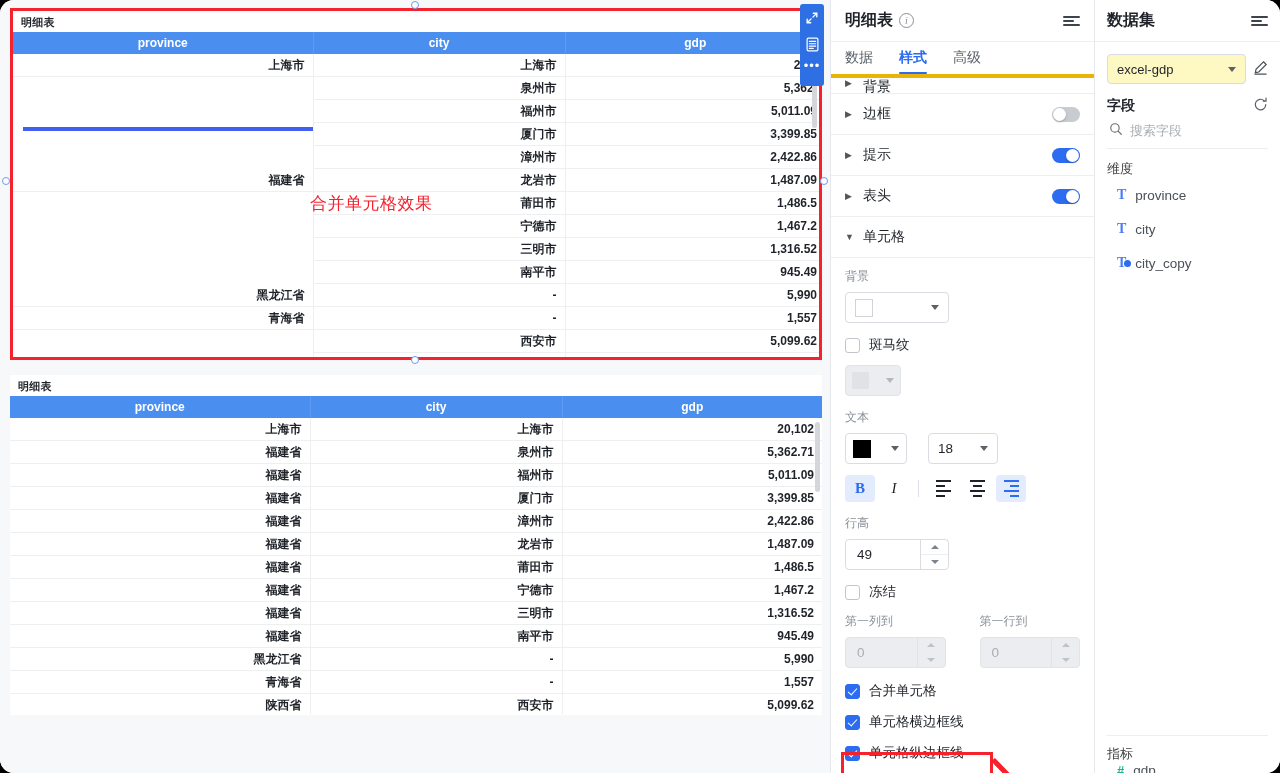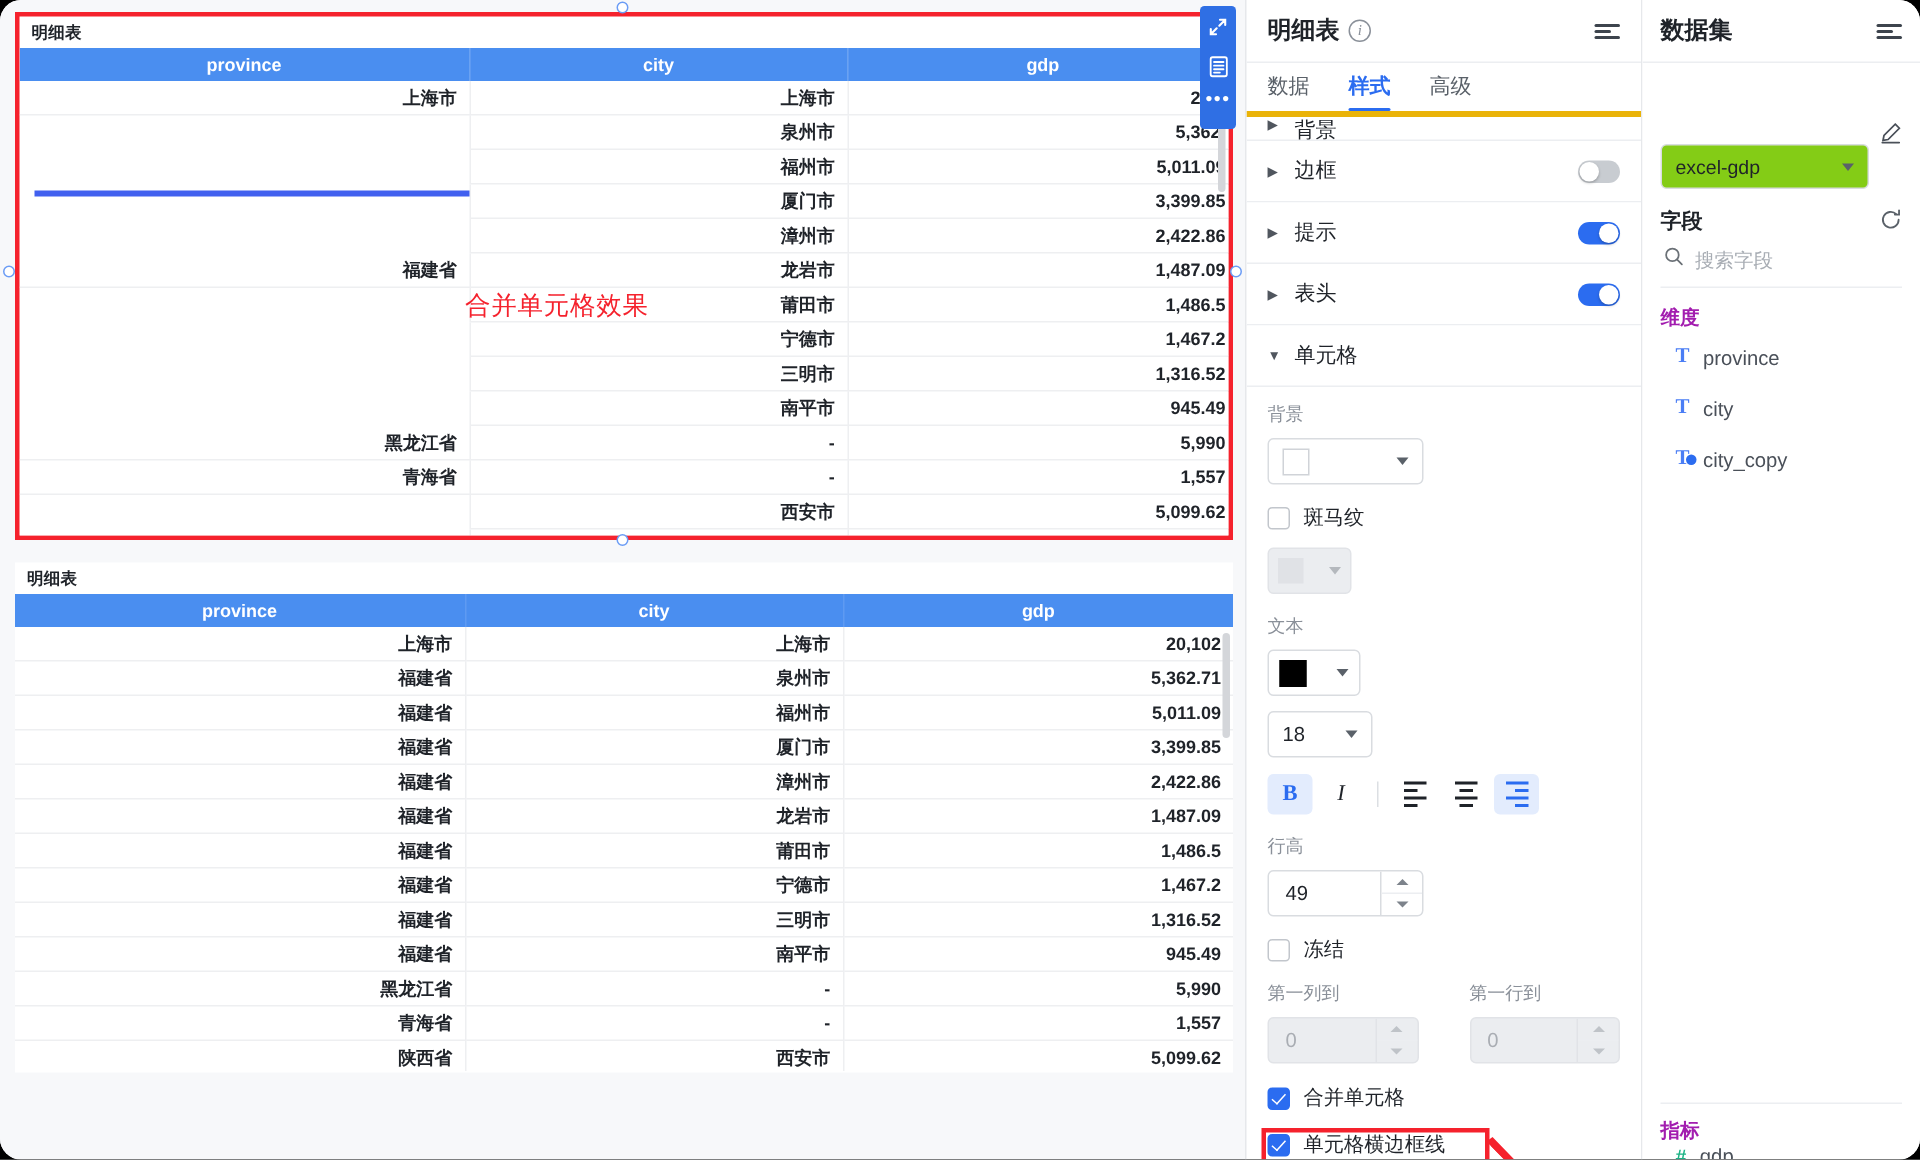--- a/index.html
+++ b/index.html
@@ -313,34 +313,34 @@
     height: 42px; flex: 0 0 42px; display: flex; align-items: center;
     padding: 0 12px; border-bottom: 1px solid #eceef1;
   }
   .dp-title { font-size: 16px; font-weight: 700; color: #1f2329; }
   .dp-body { flex: 1; padding: 12px 12px 0 12px; overflow: hidden; position: relative; }
 
   .ds-row { display: flex; align-items: center; gap: 7px; }
   .ds-select {
     flex: 1; height: 30px; border: 1px solid #d9dce0; border-radius: 4px;
     display: flex; align-items: center; justify-content: space-between;
-    padding: 0 9px; font-size: 13px; color: #1f2329; background: #84cc16; margin-top: 42px;
+    padding: 0 9px; font-size: 13px; color: #1f2329; background: #fef9c3;
   }
   .pencil { color: #4a5059; font-size: 14px; }
 
   .fields-head {
     display: flex; margin-top: 13px;
   }
   .fields-title { font-size: 14px; font-weight: 700; color: #1f2329; }
   .refresh { margin-left: auto; color: #5a6169; font-size: 14px; }
 
   .search-row { display: flex; align-items: center; gap: 7px; padding: 7px 2px 8px 2px; border-bottom: 1px solid #eceef1; }
   .search-ph { font-size: 13px; color: #a8adb4; }
 
-  .grp-title { font-size: 13px; color: #a21caf; font-weight: 700; margin-top: 11px; }
+  .grp-title { font-size: 13px; color: #404040; font-weight: 400; margin-top: 11px; }
   .field-item { display: flex; align-items: center; gap: 9px; padding: 9px 0 9px 10px; }
   .f-t { color: #4a7df5; font-weight: 700; font-size: 14px; font-family: "Liberation Serif", serif; }
   .f-name { font-size: 13.5px; color: #4a5059; }
 
   .dp-divider { height: 1px; background: #eceef1; }
   .metrics-wrap { position: absolute; left: 12px; right: 12px; bottom: 0; }
   .metric-cut { height: 10px; overflow: hidden; }
   .m-item { display:flex; align-items:center; gap:9px; padding-left:10px; }
   .f-hash { color: #1db386; font-weight: 700; font-size: 13px; }
 </style>
@@ -609,21 +609,21 @@
           <span class="cbox"></span>
           <span class="cb-label">斑马纹</span>
         </div>
 
         <div class="mini-select">
           <span class="mini-sw"></span>
           <span class="chev chev-dim"></span>
         </div>
 
         <div class="field-label" style="margin-top:13px">文本</div>
-        <div style="display:flex; gap:10px;flex-direction:column;">
+        <div style="display:flex; gap:21px;">
           <div class="color-select" style="width:62px; padding:0 7px;">
             <span class="swatch black"></span>
             <span class="chev"></span>
           </div>
           <div class="color-select" style="width:70px; padding:0 9px;">
             <span style="font-size:13.5px;color:#1f2329">18</span>
             <span class="chev"></span>
           </div>
         </div>
 

